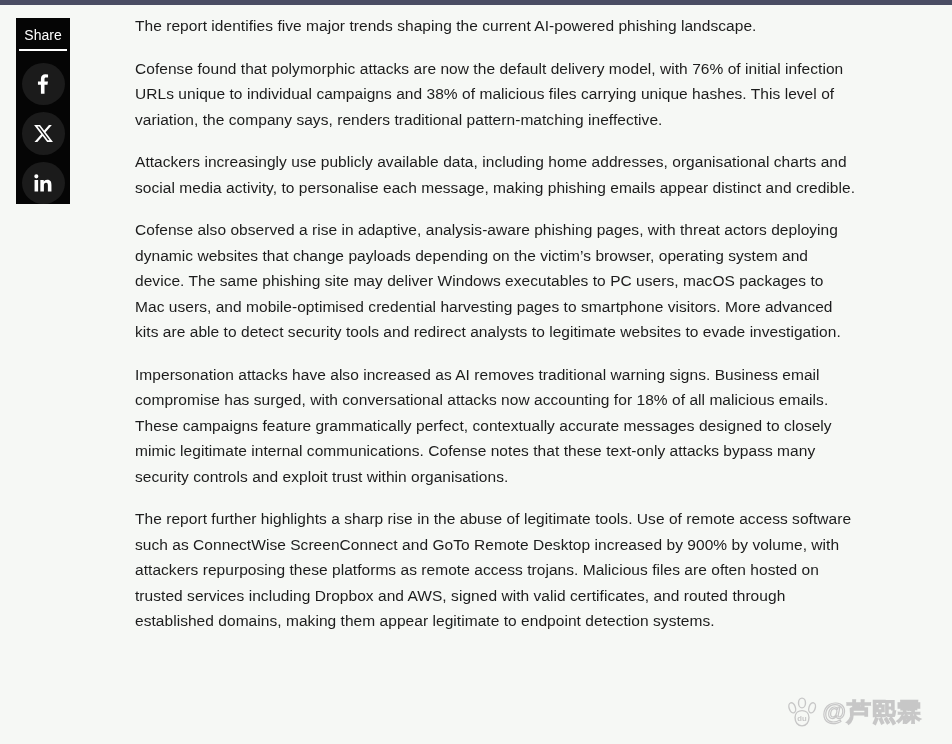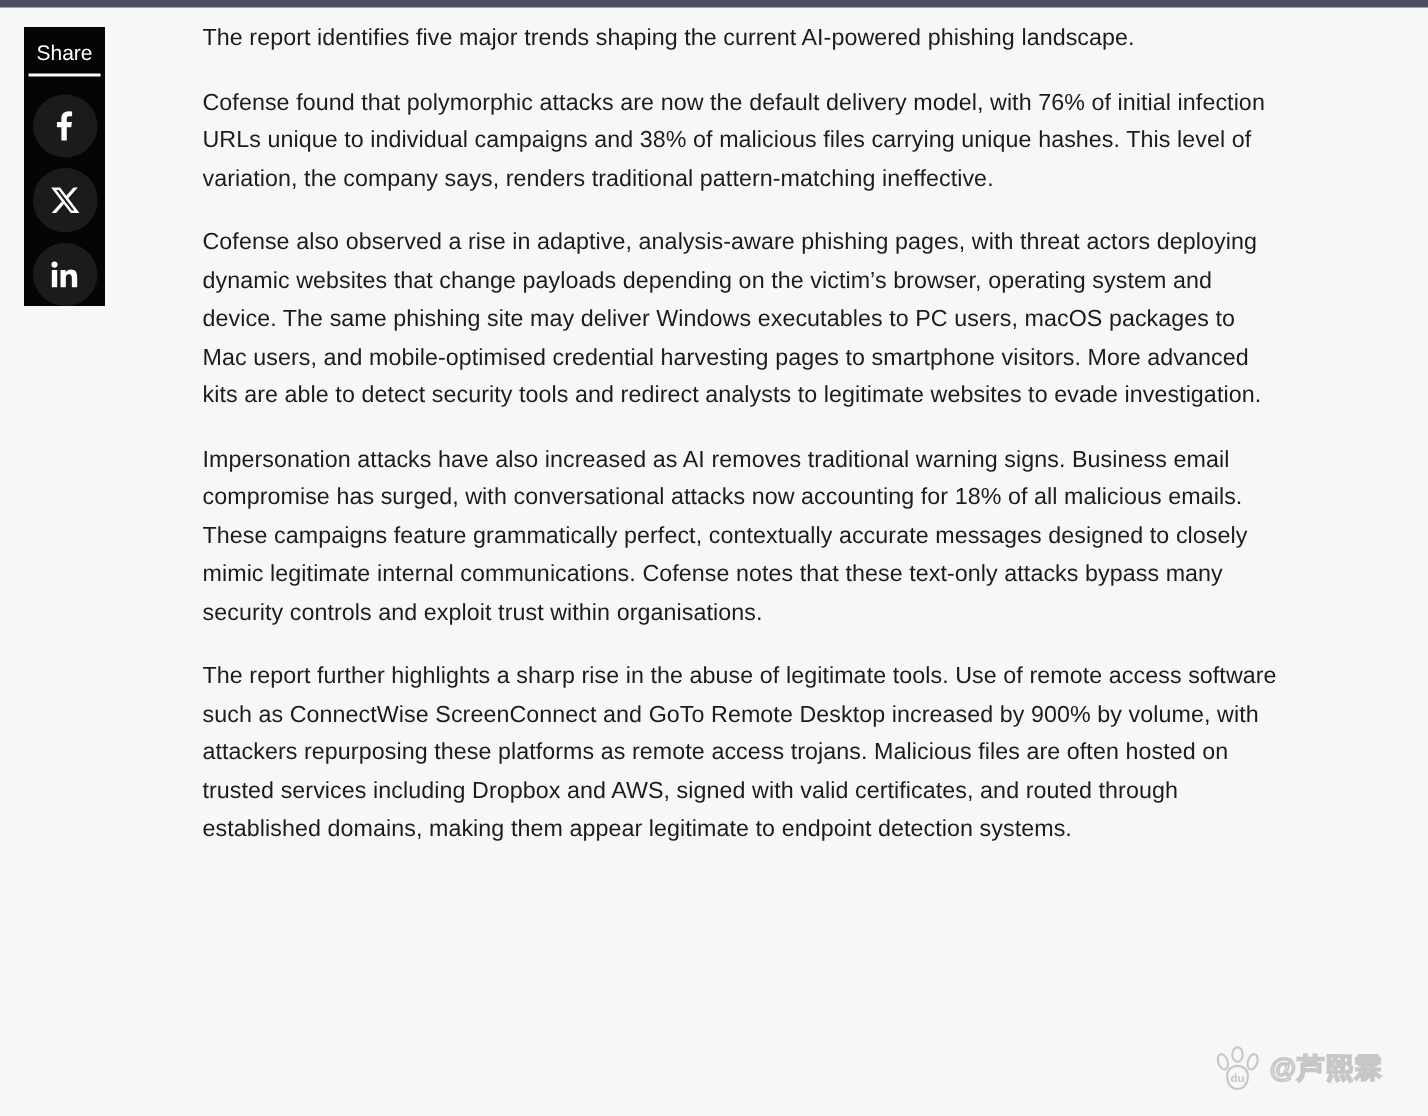--- a/index.html
+++ b/index.html
@@ -90,21 +90,21 @@
     position: absolute;
     right: 30px;
     bottom: 16px;
     display: flex;
     align-items: center;
     gap: 3px;
     pointer-events: none;
   }
   .watermark svg { display: block; }
   .watermark-text {
-    font-size: 18px;
+    font-size: 24px;
     font-weight: bold;
     color: rgba(255,255,255,0.55);
     -webkit-text-stroke: 1.2px #c7c7c7;
     letter-spacing: 1px;
     line-height: 1;
   }
 </style>
 </head>
 <body>
 
@@ -137,20 +137,21 @@
         <svg width="24" height="24" viewBox="0 0 24 24">
           <path d="M20.447 20.452h-3.554v-5.569c0-1.328-.027-3.037-1.852-3.037-1.853 0-2.136 1.445-2.136 2.939v5.667H9.351V9h3.414v1.561h.046c.477-.9 1.637-1.85 3.37-1.85 3.601 0 4.267 2.37 4.267 5.455v6.286zM5.337 7.433a2.062 2.062 0 1 1 0-4.124 2.062 2.062 0 0 1 0 4.124zM7.119 20.452H3.555V9h3.564v11.452z"></path>
         </svg>
       </span>
     </div>
   </div>
 
   <div class="article">
     <p>The report identifies five major trends shaping the current AI-powered phishing landscape.</p>
     <p>Cofense found that polymorphic attacks are now the default delivery model, with 76% of initial infection URLs unique to individual campaigns and 38% of malicious files carrying unique hashes. This level of variation, the company says, renders traditional pattern-matching ineffective.</p>
+    <p>Attackers increasingly use publicly available data, including home addresses, organisational charts and social media activity, to personalise each message, making phishing emails appear distinct and credible.</p>
     <p>Cofense also observed a rise in adaptive, analysis-aware phishing pages, with threat actors deploying dynamic websites that change payloads depending on the victim’s browser, operating system and device. The same phishing site may deliver Windows executables to PC users, macOS packages to Mac users, and mobile-optimised credential harvesting pages to smartphone visitors. More advanced kits are able to detect security tools and redirect analysts to legitimate websites to evade investigation.</p>
     <p>Impersonation attacks have also increased as AI removes traditional warning signs. Business email compromise has surged, with conversational attacks now accounting for 18% of all malicious emails. These campaigns feature grammatically perfect, contextually accurate messages designed to closely mimic legitimate internal communications. Cofense notes that these text-only attacks bypass many security controls and exploit trust within organisations.</p>
     <p>The report further highlights a sharp rise in the abuse of legitimate tools. Use of remote access software such as ConnectWise ScreenConnect and GoTo Remote Desktop increased by 900% by volume, with attackers repurposing these platforms as remote access trojans. Malicious files are often hosted on trusted services including Dropbox and AWS, signed with valid certificates, and routed through established domains, making them appear legitimate to endpoint detection systems.</p>
   </div>
 
   <div class="watermark">
     <span>
       <svg width="36" height="32" viewBox="0 0 100 92" fill="none" stroke="#c7c7c7" stroke-width="4">
         <ellipse cx="22" cy="34" rx="9" ry="15" transform="rotate(-18 22 34)"></ellipse>
         <ellipse cx="50" cy="20" rx="10" ry="14"></ellipse>

